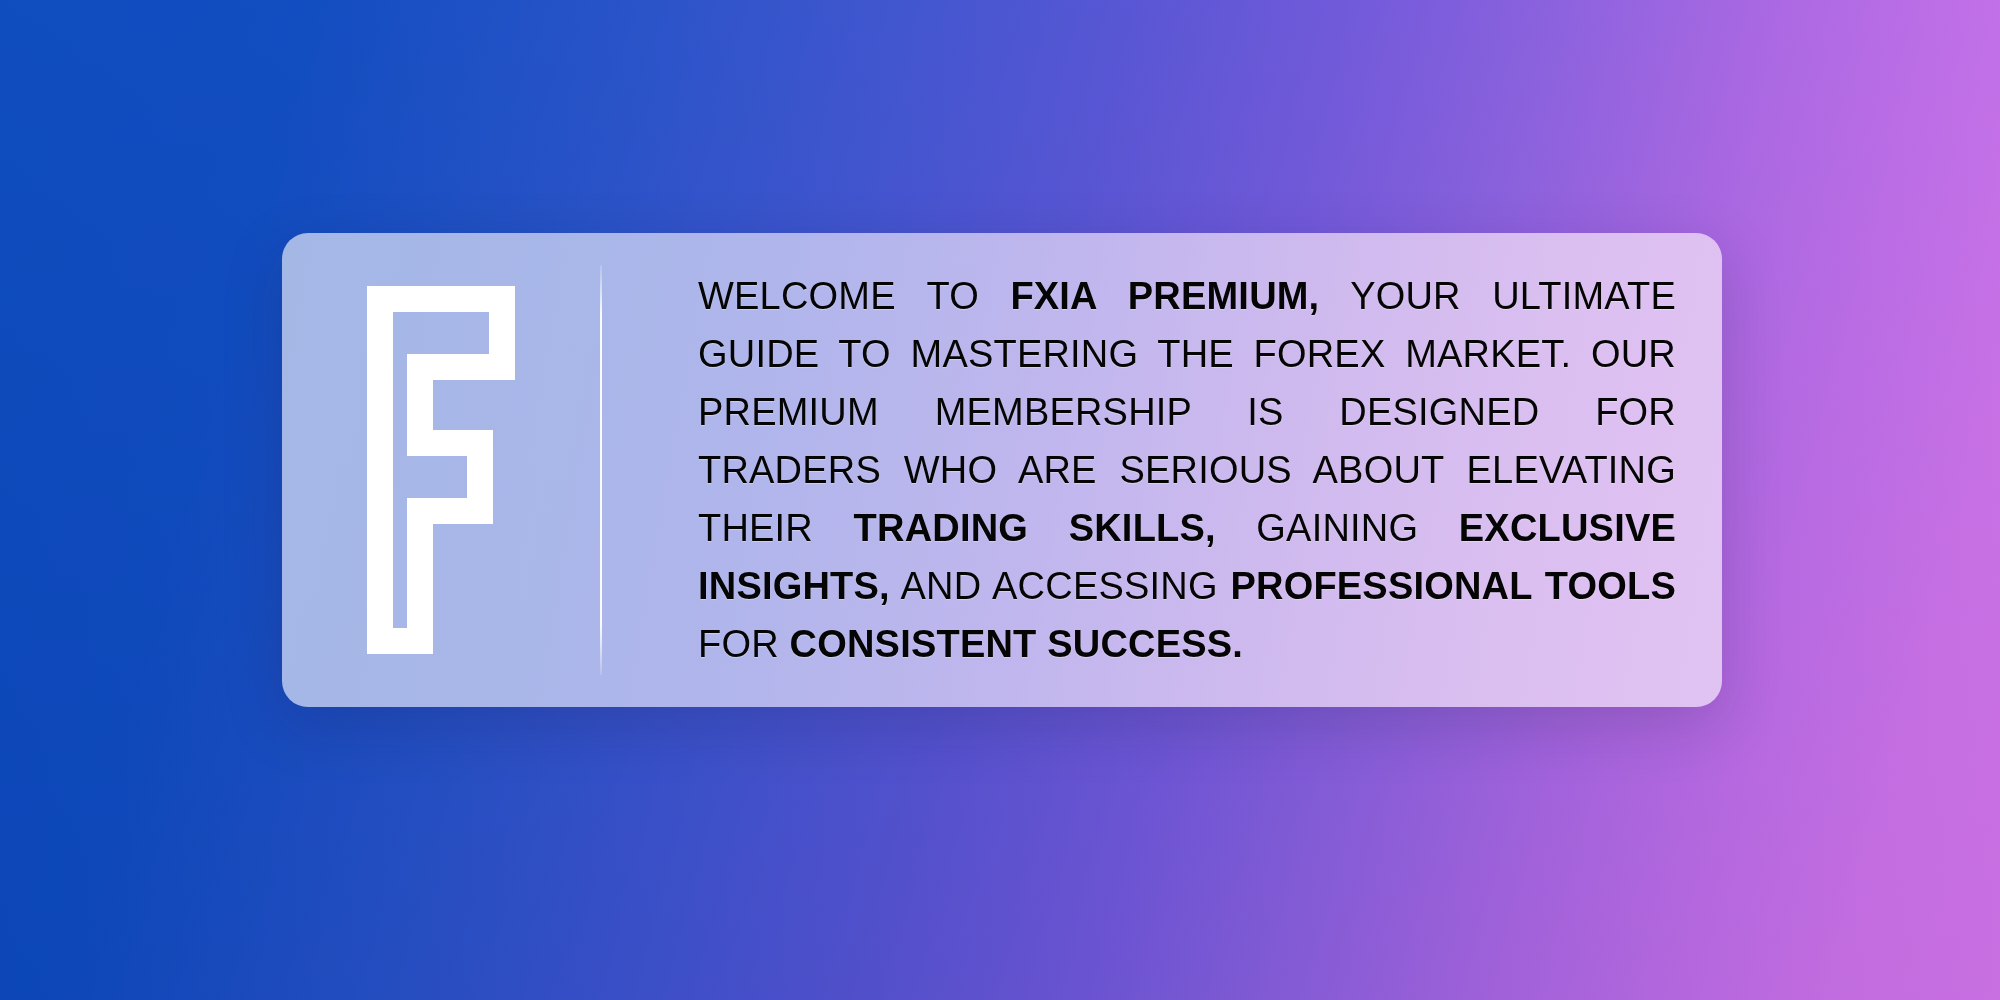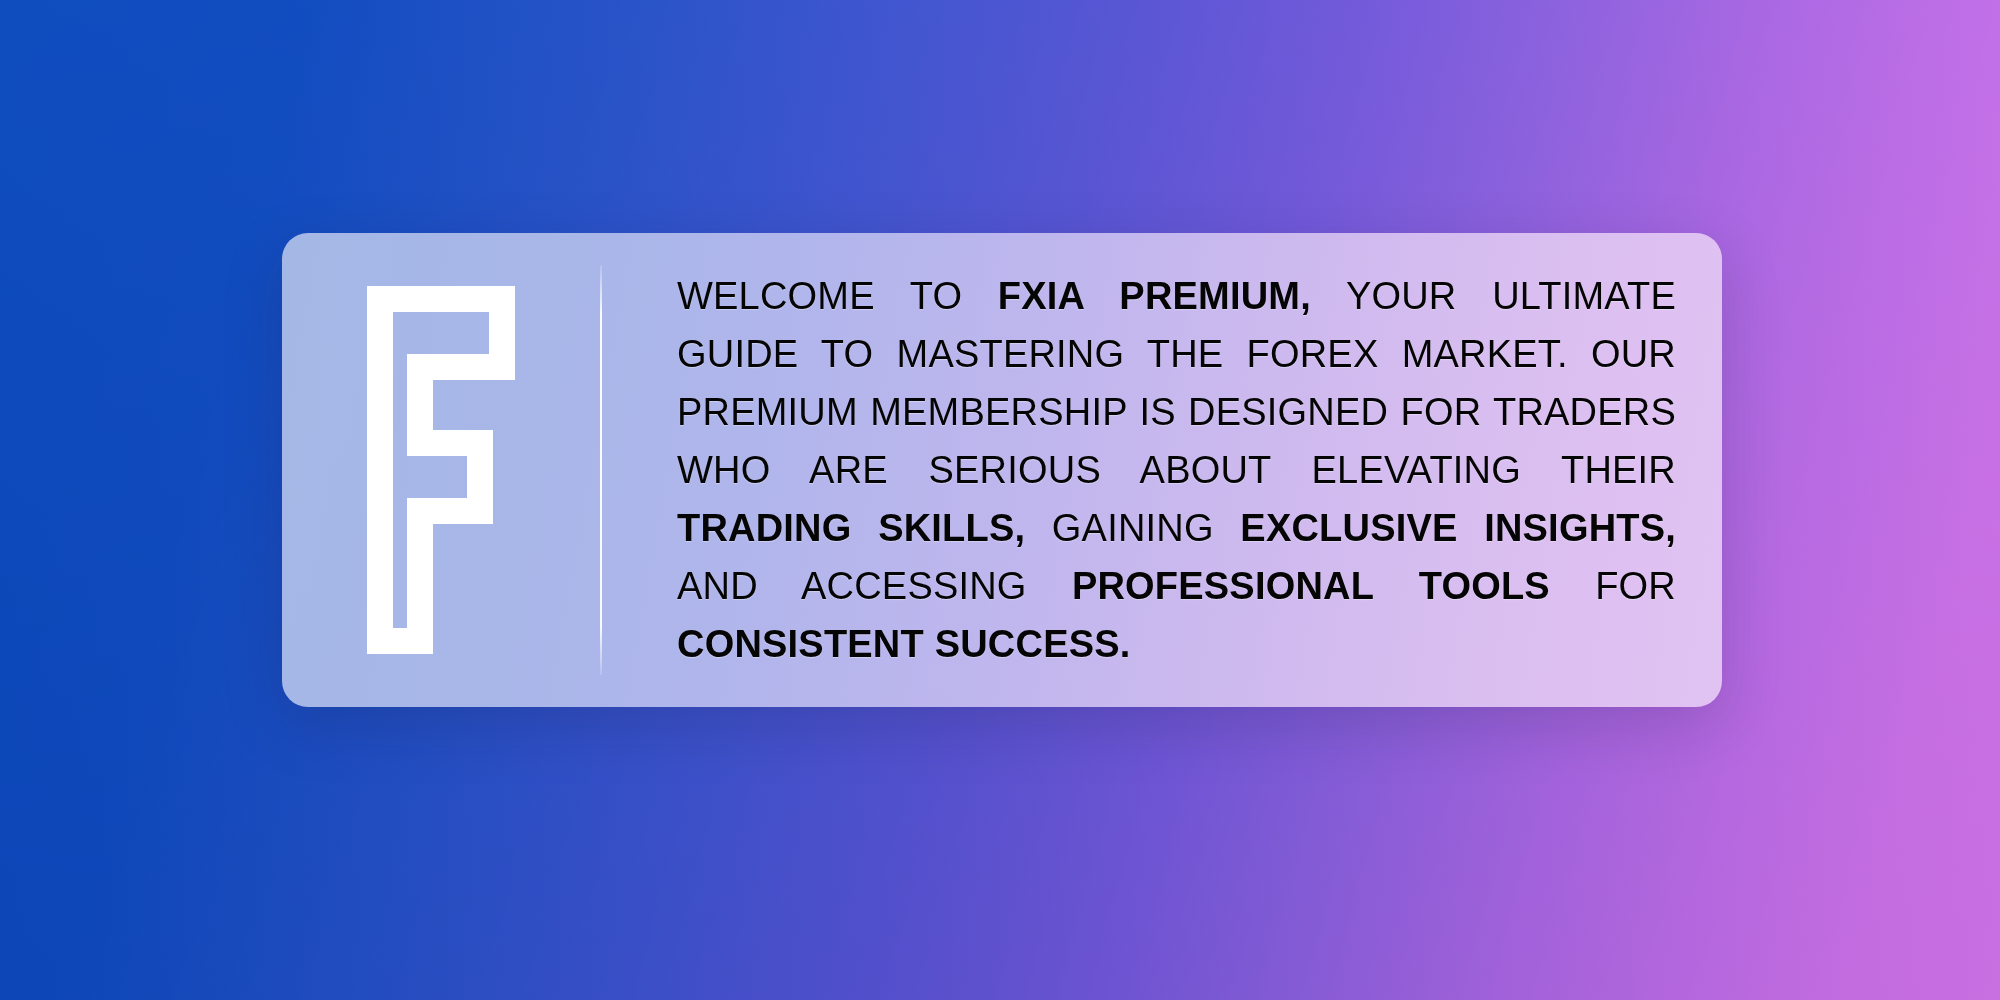--- a/index.html
+++ b/index.html
@@ -85,21 +85,21 @@
        rgba(255,255,255,0.15) 100%);
     flex:0 0 2px;
   }
 
   
   #intro-text-column{
     flex:1;
     height:100%;
     display:flex;
     align-items:center;
-    padding:0 46px 0 75px;
+    padding:0 46px 0 96px;
     justify-content:flex-end;
   }
   #intro-paragraph{
     width:100%;
     color:#050505;
     font-family:"Liberation Sans", sans-serif;
     font-size:38px;
     line-height:58px;
     letter-spacing:0.2px;
     text-align:justify;

